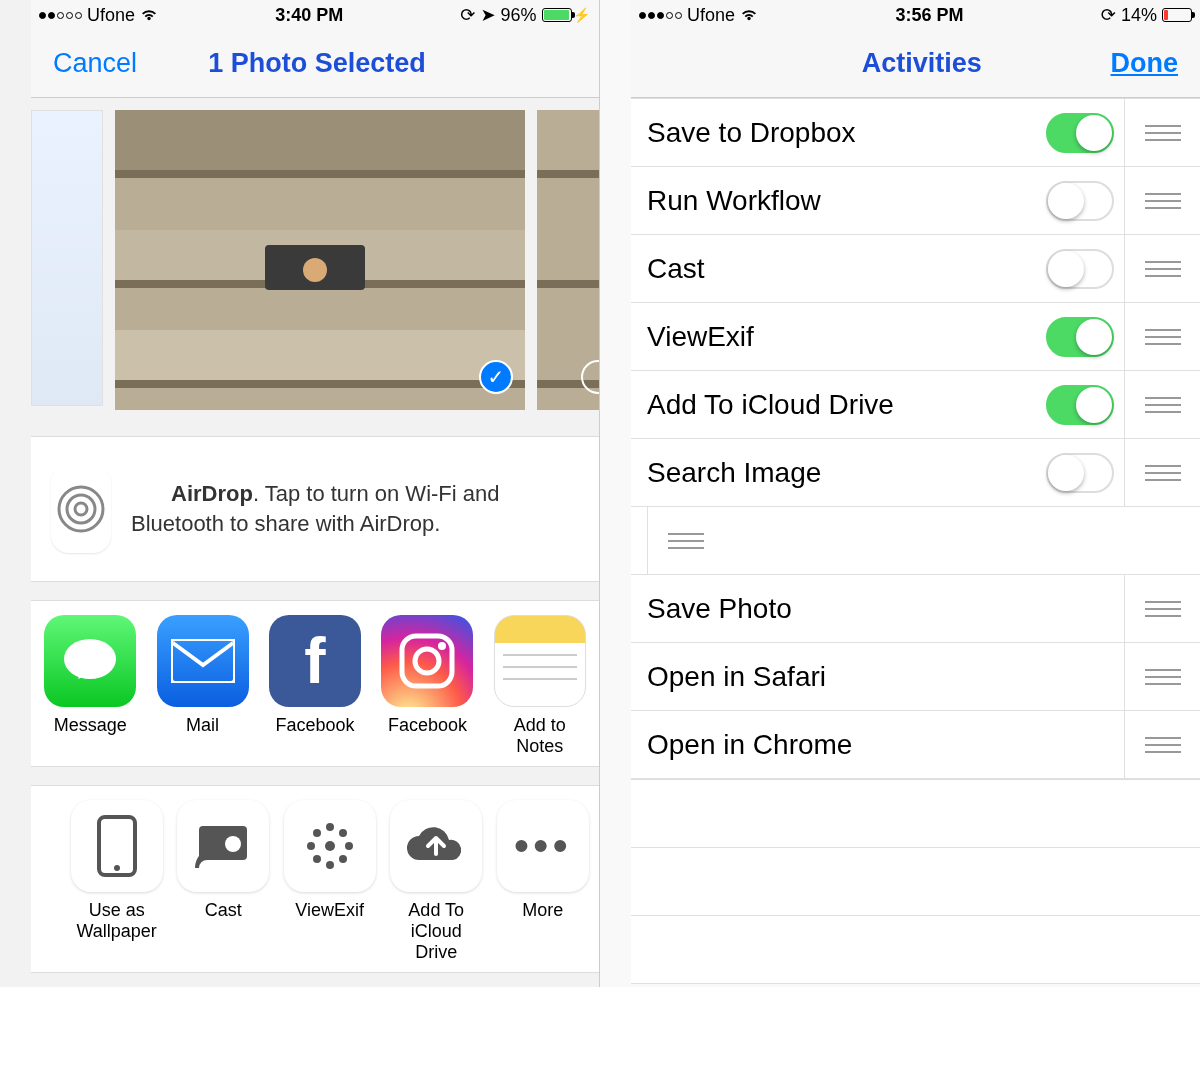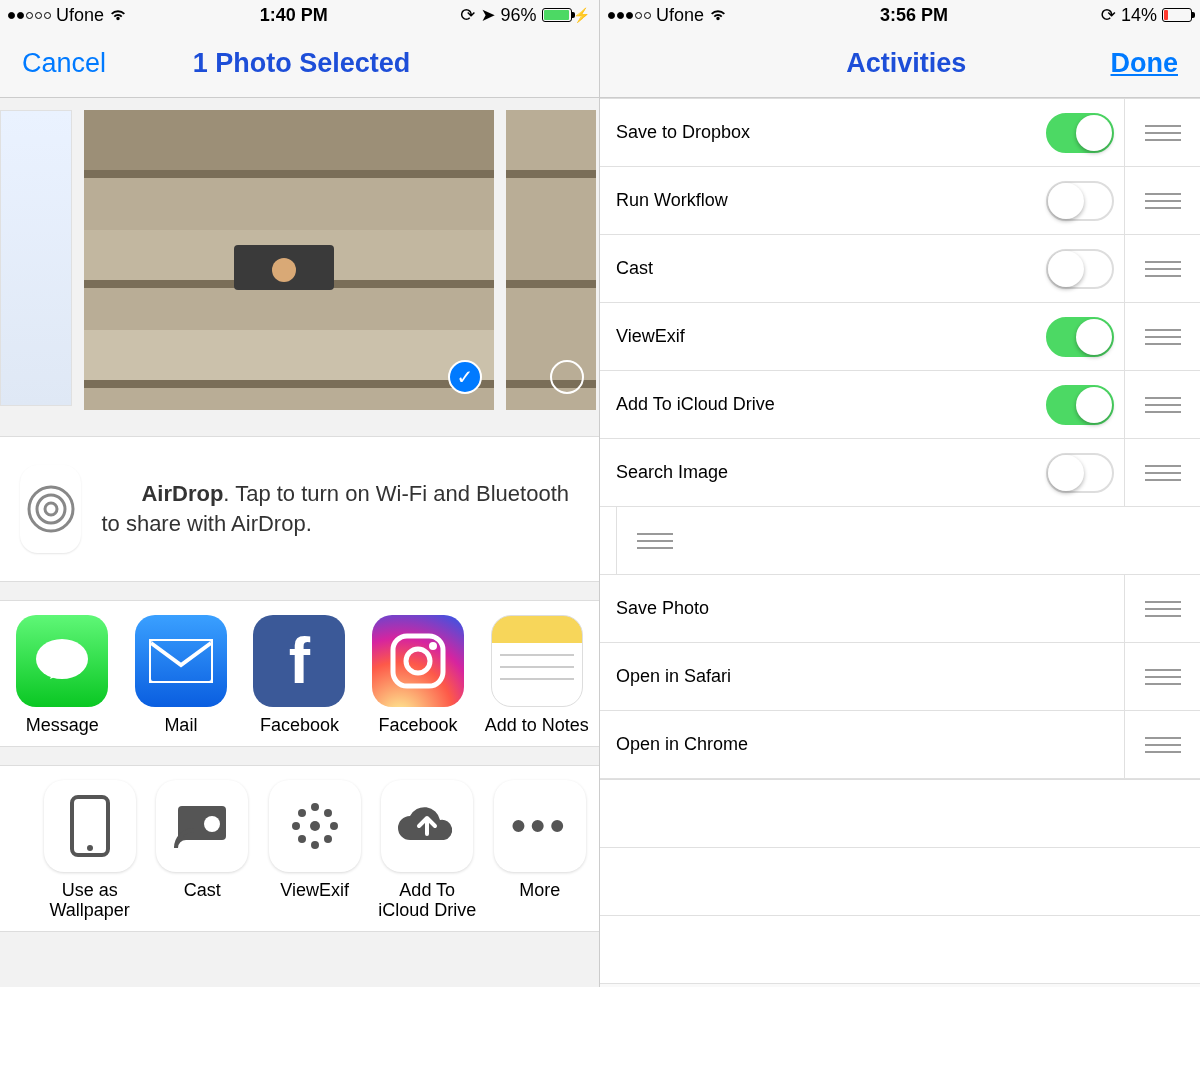--- a/index.html
+++ b/index.html
@@ -10,20 +10,21 @@
     height: 1067px;
     display: flex;
   }
   .screen {
     width: 600px;
     height: 987px;
     display: flex;
     flex-direction: column;
     position: relative;
     overflow: hidden;
+    padding-left: 31px;
   }
   .screen-left { border-right: 1px solid #ccc; background: #f2f2f2; }
   .screen-right { background: #f9f9f9; }
 
   
   .status-bar {
     height: 30px;
     display: flex;
     align-items: center;
     justify-content: space-between;
@@ -168,21 +169,21 @@
   .activities-list {
     background: #fff;
     border-top: 1px solid #ddd;
   }
   .activity-row {
     height: 68px;
     display: flex;
     align-items: center;
     padding: 0 0 0 16px;
     border-bottom: 1px solid #e0e0e0;
-    font-size: 18px;
+    font-size: 28px;
     color: #000;
   }
   .activity-name { flex: 1; }
   .toggle {
     width: 68px; height: 40px; border-radius: 20px; position: relative;
     background: #fff; border: 2px solid #ddd; margin-right: 10px;
     flex-shrink: 0;
   }
   .toggle .knob {
     position: absolute; top: 0; left: 0; width: 36px; height: 36px;
@@ -210,21 +211,21 @@
           <span class="dot filled"></span>
           <span class="dot"></span>
           <span class="dot"></span>
           <span class="dot"></span>
       </span>
       <span>Ufone</span>
       <svg class="wifi" viewBox="0 0 20 16">
           <path d="M10 14a2 2 0 100-4 2 2 0 000 4zm-5-5a7 7 0 0110 0l-1.5 1.5a5 5 0 00-7 0zm-3-3a11 11 0 0116 0l-1.5 1.5a9 9 0 00-13 0z" fill="#000"></path>
         </svg>
     </div>
-    <div class="sb-center">1:40 PM</div>
+    <div class="sb-center">3:40 PM</div>
     <div class="sb-right">
       <span>⟳</span>
       <span>➤</span>
       <span>96%</span>
       <span class="battery-wrap">
         <span class="battery battery-green">
             <span class="battery-fill"></span>
           </span>
         <span class="bolt">⚡</span>
       </span>

